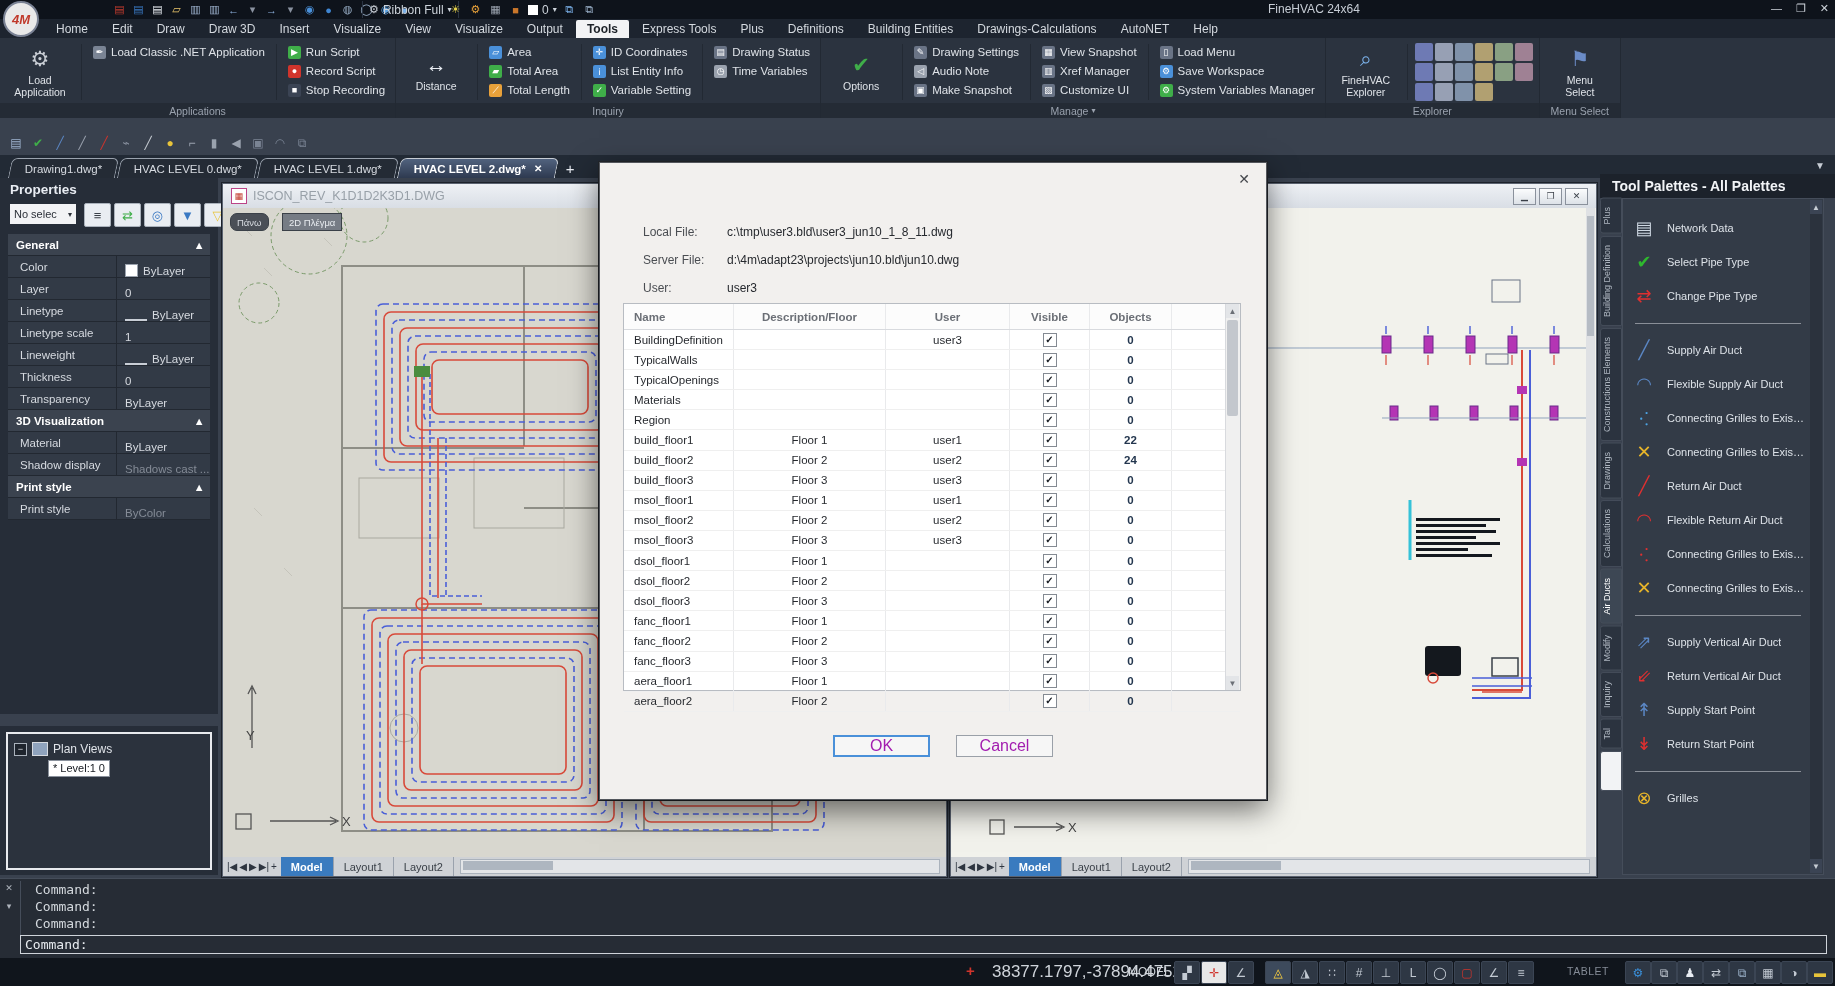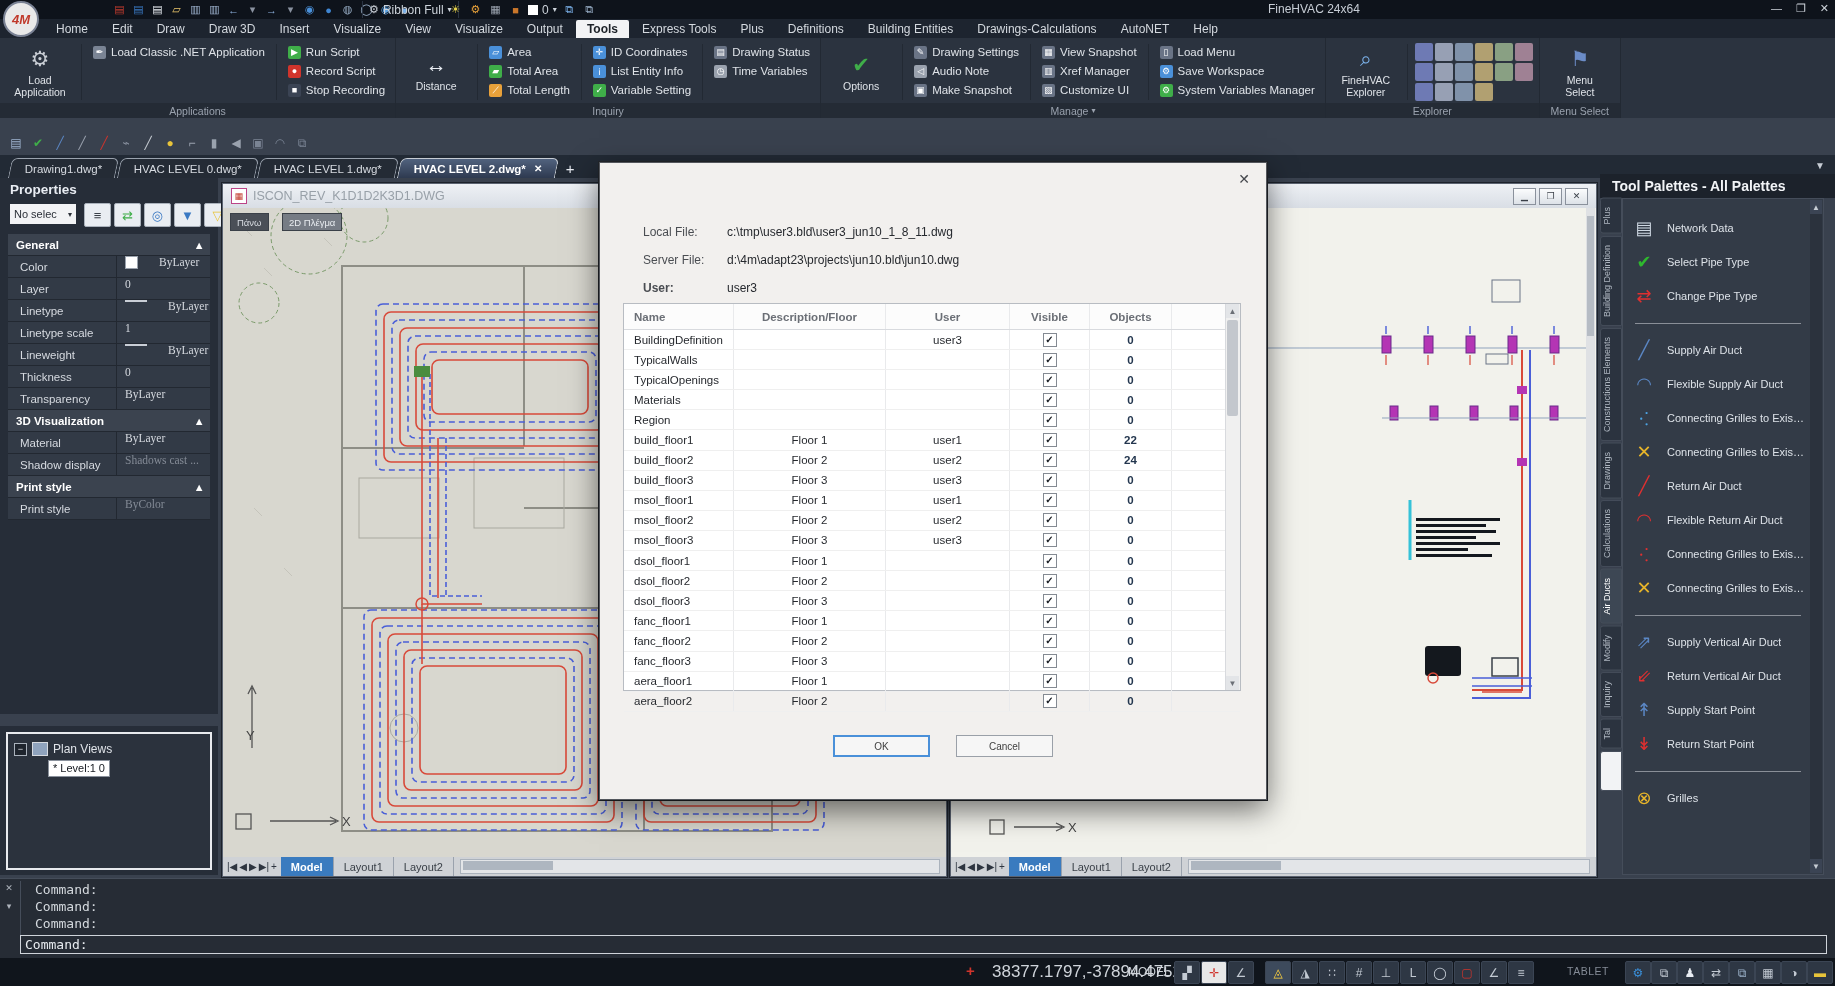--- a/index.html
+++ b/index.html
@@ -62,21 +62,21 @@
   #propsel{left:10px;top:26px;width:66px;height:20px;background:#f2f3f5;color:#2b3038;display:flex;
            align-items:center;justify-content:space-between;padding:0 4px;font-size:11px;box-sizing:border-box;}
   #propicons{left:84px;top:25px;display:flex;gap:3px;}
   .picon{width:25px;height:22px;background:#e9edf2;border:1px solid #aab2bc;display:flex;align-items:center;
          justify-content:center;font-size:13px;border-radius:2px;}
   #propgrid{left:8px;top:56px;width:202px;}
   .psection{height:21px;background:#3b434f;display:flex;align-items:center;justify-content:space-between;
             padding:0 8px;color:#fff;font-weight:bold;font-size:11.5px;border-bottom:1px solid #222831;}
   .prow{height:21px;display:flex;border-bottom:1px solid #222831;background:#323a46;font-size:11.5px;}
   .prow .pl{width:96px;padding-left:12px;display:flex;align-items:center;color:#d6dae0;border-right:1px solid #222831;}
-  .prow .pv{flex:1;padding-left:8px;display:flex;align-items:flex-start;gap:21px;color:#d6dae0;font-family:Liberation Serif, serif;}
+  .prow .pv{flex:1;padding-left:8px;display:flex;align-items:flex-end;gap:5px;color:#d6dae0;}
   .prow .pv.gray{color:#848b96;}
   .sw{width:11px;height:11px;background:#fff;border:1px solid #9aa2ad;}
   .lineglyph{display:inline-block;width:22px;height:0;border-top:2px solid #c9ced6;}
   #splitter{left:0;top:714px;width:218px;height:12px;background:#39414e;}
   
   #planviews{left:6px;top:732px;width:206px;height:138px;background:#2b323d;border:2px solid #e8eaee;
              box-sizing:border-box;padding:6px 6px;}
   .tvrow{display:flex;align-items:center;gap:5px;height:18px;}
   .minusbox{width:11px;height:11px;border:1px solid #aab2bc;background:#1e242d;color:#dfe3e8;font-size:9px;
             display:flex;align-items:center;justify-content:center;}
@@ -124,21 +124,21 @@
   .trow>div{height:100%;display:flex;align-items:center;overflow:hidden;}
   .c-name{padding-left:10px;color:#26292e;font-size:11.5px;border-right:1px solid #e9eaec;}
   .c-desc,.c-user,.c-vis,.c-obj{justify-content:center;font-size:11.5px;color:#26292e;border-right:1px solid #e9eaec;}
   .c-fill{border-right:none;}
   #thead .trow{height:25px;border-bottom:1px solid #d8dade;background:#fcfcfc;}
   #thead .trow>div{color:#6b6f76;font-weight:bold;font-size:11.5px;}
   .cb{width:12px;height:12px;background:#fff;border:1px solid #848a92;display:flex;align-items:center;
       justify-content:center;font-size:10px;color:#14181e;font-weight:bold;line-height:1;}
   .c-obj{color:#23364e;font-weight:bold;}
   .dbtn{position:absolute;top:572px;width:97px;height:22px;background:#f6f6f6;border:1px solid #9aa0a8;
-        display:flex;align-items:center;justify-content:center;font-size:10px;color:#404040;box-sizing:border-box;}
+        display:flex;align-items:center;justify-content:center;font-size:16px;color:#a21caf;box-sizing:border-box;}
   #okbtn{left:233px;border:2px solid #4a90d9;}
   #cancelbtn{left:356px;}
   
   #palette{left:1600px;top:160px;width:235px;height:715px;}
   #palcollapse{position:absolute;right:10px;top:0px;color:#c7cdd5;font-size:10px;}
   #paltitle{position:absolute;left:0;top:14px;right:0;height:24px;background:#1c222b;color:#f2f4f7;
             font-weight:bold;font-size:14px;display:flex;align-items:center;padding:0 12px;box-sizing:border-box;}
   #palbody{position:absolute;left:22px;top:38px;right:11px;bottom:0;background:#333b47;border:1px solid #454d5a;}
   #paltabs{position:absolute;left:0px;top:38px;width:22px;bottom:0;display:flex;flex-direction:column;gap:2px;}
   .vtab{writing-mode:vertical-rl;transform:rotate(180deg);background:#2b333f;border:1px solid #454d5a;
@@ -551,21 +551,21 @@
     </div>
     <div id="levelchip">* Level:1  0</div>
   </div>
 
   <div class="abs mdiwin" id="winL">
     <div class="wtitle">
       <span class="wicon">▦</span>
       <span>ISCON_REV_K1D1D2K3D1.DWG</span>
     </div>
     <div class="wcanvas">
-      <div class="planbtn" style="left:6px;top:5px;background:#4a4f57;color:#d6dae0;">Πάνω</div>
+      <div class="planbtn" style="left:6px;top:5px;background:#4a4f57;color:#d6dae0;border-radius:7px;">Πάνω</div>
       <div class="planbtn" style="left:58px;top:5px;background:#767c85;color:#e8ecf0;">2D Πλέγμα</div>
       <svg width="721" height="649" viewBox="0 0 721 649">
         <rect width="721" height="649" fill="#d8d7cf"></rect>
         <g stroke="#b9b8ae" stroke-width="1" opacity=".6">
           <path d="M20,20 l8,8 M60,10 l8,8 M100,30 l8,8 M40,60 l8,8 M600,40 l8,8 M640,90 l8,8 M580,140 l8,8 M30,300 l8,8 M60,360 l8,8"></path>
         </g>
         <g stroke="#7a9a6a" fill="none" stroke-dasharray="4 3">
           <circle cx="85" cy="28" r="38"></circle>
             <circle cx="140" cy="10" r="24"></circle>
             <circle cx="35" cy="95" r="20"></circle>
@@ -747,21 +747,21 @@
       </div>
   </div>
 
   <div class="abs" id="dialog">
     <div id="dlgclose">✕</div>
     <div id="dlgfields">
         <div class="dfield" style="top: 62px;">Local File:</div>
         <div class="dval" style="top: 62px;">c:\tmp\user3.bld\user3_jun10_1_8_11.dwg</div>
         <div class="dfield" style="top: 90px;">Server File:</div>
         <div class="dval" style="top: 90px;">d:\4m\adapt23\projects\jun10.bld\jun10.dwg</div>
-        <div class="dfield" style="top: 118px; font-weight: bold;">User:</div>
+        <div class="dfield" style="top: 118px;">User:</div>
         <div class="dval" style="top: 118px;">user3</div>
       </div>
     <div id="dtable">
       <div id="thead">
           <div class="trow">
             <div class="c-name" style="justify-content: flex-start;">Name</div>
             <div class="c-desc">Description/Floor</div>
             <div class="c-user">User</div>
             <div class="c-vis">Visible</div>
             <div class="c-obj">Objects</div>

